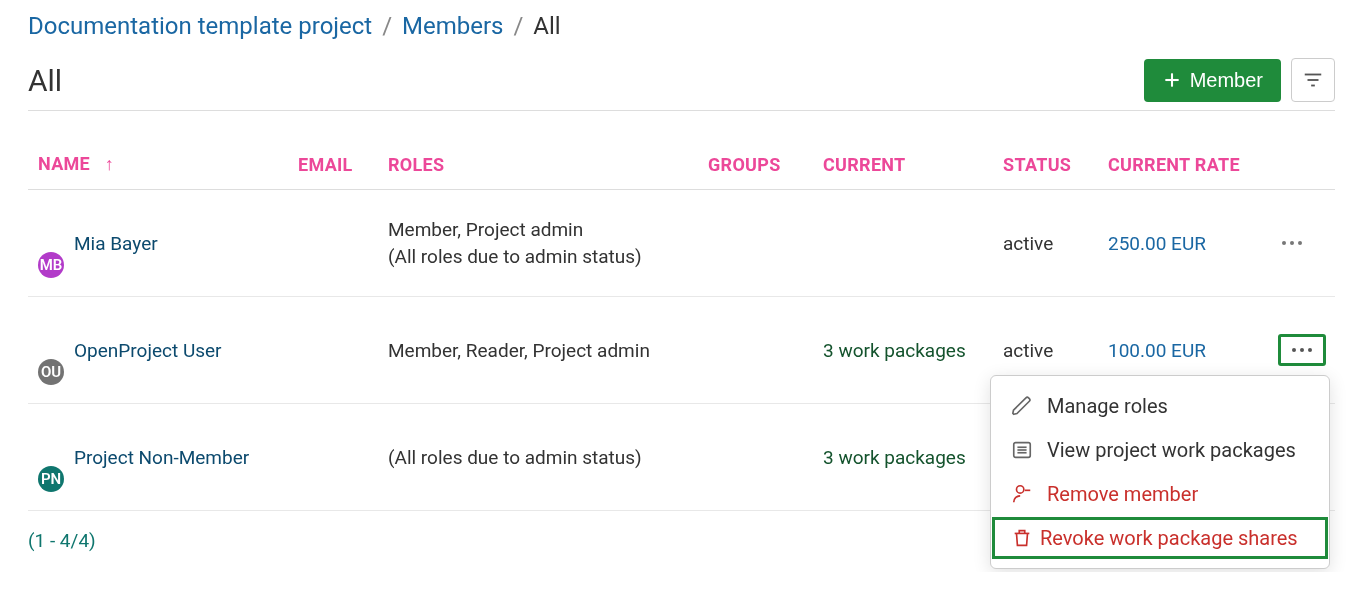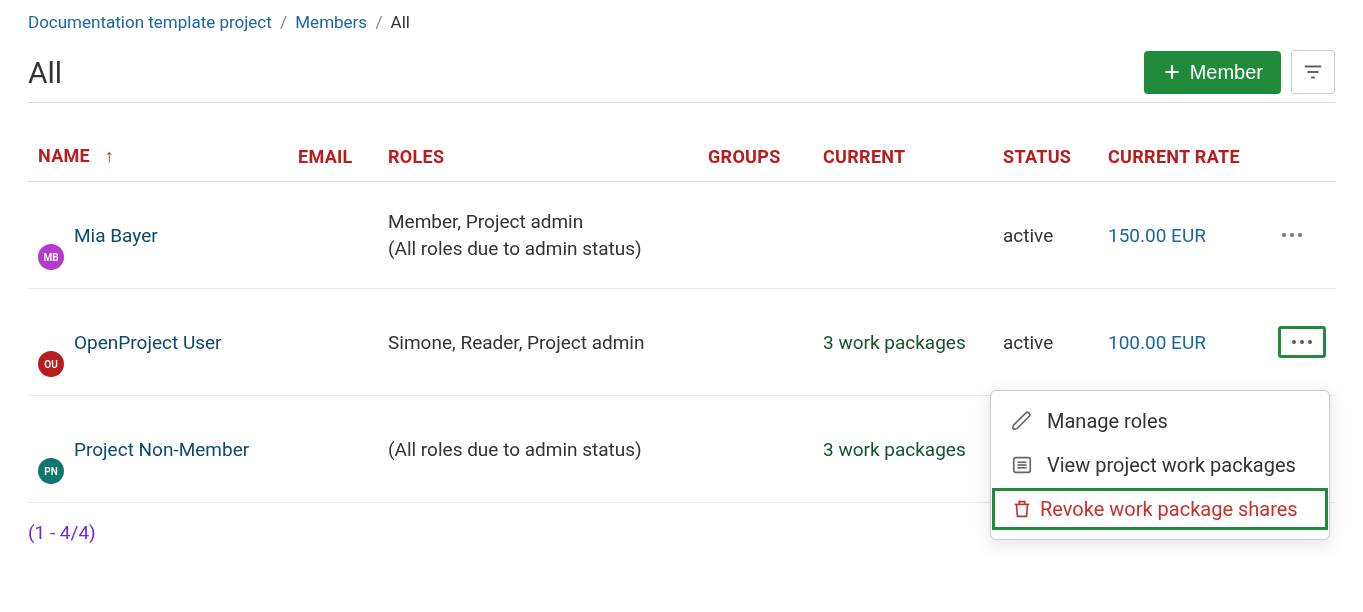--- a/index.html
+++ b/index.html
@@ -10,21 +10,21 @@
     background: #fff;
     color: #333;
     font-size: 16px;
     width: 1363px;
   }
   .page {
     padding: 12px 28px 20px 28px;
     position: relative;
   }
   .breadcrumb {
-    font-size: 17px;
+    font-size: 24px;
     color: #1a67a3;
     margin-bottom: 18px;
   }
   .breadcrumb a {
     color: #1a67a3;
     text-decoration: none;
   }
   .breadcrumb .sep {
     color: #888;
     margin: 0 4px;
@@ -79,21 +79,21 @@
     margin: 8px 0 28px 0;
   }
   table.members {
     width: 100%;
     border-collapse: collapse;
   }
   table.members th {
     text-align: left;
     font-weight: 700;
     font-size: 18px;
-    color: #b91c1c;
+    color: #ec4899;
     padding: 14px 10px;
     border-bottom: 1px solid #ddd;
     letter-spacing: 0.3px;
     white-space: nowrap;
   }
   table.members th.name-col { padding-left: 10px; width: 260px; }
   table.members th.email-col { width: 90px; }
   table.members th.roles-col { width: 320px; }
   table.members th.groups-col { width: 115px; }
   table.members th.shared-col { width: 180px; }
@@ -118,21 +118,21 @@
     align-items: center;
     gap: 10px;
   }
   .avatar {
     width: 26px;
     height: 26px;
     border-radius: 50%;
     display: inline-flex;
     align-items: center;
     justify-content: center;
-    font-size: 10px;
+    font-size: 15px;
     font-weight: 600;
     color: #fff;
     flex-shrink: 0;
     margin-top: 44px;
   }
   .avatar.img {
     background: #f2d7c4;
     overflow: hidden;
   }
   .name-link {
@@ -160,35 +160,34 @@
   .row-actions.highlight {
     outline: 3px solid #1f8b3b;
     outline-offset: -2px;
     padding: 6px 10px;
     display: inline-flex;
     border-radius: 2px;
   }
   .pagination {
     margin-top: 18px;
     font-size: 19px;
-    color: #6d28d9;
+    color: #0f766e;
   }
   
   .dropdown {
     position: absolute;
     top: 375px;
     left: 990px;
     background: #fff;
     border: 1px solid #ccc;
     border-radius: 6px;
     box-shadow: 0 4px 18px rgba(0,0,0,0.12);
     padding: 8px 0;
     min-width: 340px;
     z-index: 20;
-    margin-top: 15px;
   }
   .dropdown-item {
     display: flex;
     align-items: center;
     gap: 14px;
     padding: 10px 20px;
     font-size: 20px;
     cursor: pointer;
     color: #333;
   }
@@ -264,42 +263,42 @@
           </div>
         </td>
         <td></td>
         <td>
           <div>Member, Project admin</div>
           <div class="roles-sub">(All roles due to admin status)</div>
         </td>
         <td></td>
         <td></td>
         <td>active</td>
-        <td><a href="#" class="rate-link">150.00 EUR</a></td>
+        <td><a href="#" class="rate-link">250.00 EUR</a></td>
         <td style="text-align:right;">
           <span class="row-actions">
             <svg class="dots-svg" width="26" height="18" viewBox="0 0 26 18">
                 <circle cx="5" cy="9" r="2" fill="#777"></circle>
                 <circle cx="13" cy="9" r="2" fill="#777"></circle>
                 <circle cx="21" cy="9" r="2" fill="#777"></circle>
               </svg>
           </span>
         </td>
       </tr>
 
       <tr>
         <td>
           <div class="name-cell">
-            <span class="avatar" style="background:#b91c1c">OU</span>
+            <span class="avatar" style="background:#737373">OU</span>
             <a href="#" class="name-link">OpenProject User</a>
           </div>
         </td>
         <td></td>
         <td>
-          <div>Simone, Reader, Project admin</div>
+          <div>Member, Reader, Project admin</div>
         </td>
         <td></td>
         <td><a href="#" class="shared-link">3 work packages</a></td>
         <td>active</td>
         <td><a href="#" class="rate-link">100.00 EUR</a></td>
         <td style="text-align:right;">
           <span class="row-actions highlight">
             <svg class="dots-svg" width="26" height="18" viewBox="0 0 26 18">
                 <circle cx="5" cy="9" r="2" fill="#555"></circle>
                 <circle cx="13" cy="9" r="2" fill="#555"></circle>
@@ -341,20 +340,28 @@
     </div>
     <div class="dropdown-item">
       <svg width="22" height="22" viewBox="0 0 24 24" fill="none" stroke="#666" stroke-width="1.8">
           <rect x="3" y="4" width="18" height="16" rx="2"></rect>
           <line x1="7" y1="9" x2="17" y2="9"></line>
           <line x1="7" y1="12" x2="17" y2="12"></line>
           <line x1="7" y1="15" x2="17" y2="15"></line>
         </svg>
       <span>View project work packages</span>
     </div>
+    <div class="dropdown-item danger">
+      <svg width="22" height="22" viewBox="0 0 24 24" fill="none" stroke="#c9302c" stroke-width="1.8">
+          <circle cx="10" cy="7" r="4"></circle>
+          <path d="M3 21c0-4 3-7 7-7"></path>
+          <line x1="15" y1="8" x2="21" y2="8"></line>
+        </svg>
+      <span>Remove member</span>
+    </div>
     <div class="dropdown-item danger highlight">
       <svg width="22" height="22" viewBox="0 0 24 24" fill="none" stroke="#c9302c" stroke-width="1.8">
           <path d="M4 7h16"></path>
           <path d="M9 7V4h6v3"></path>
           <path d="M6 7l1 13h10l1-13"></path>
         </svg>
       <span>Revoke work package shares</span>
     </div>
   </div>
 

